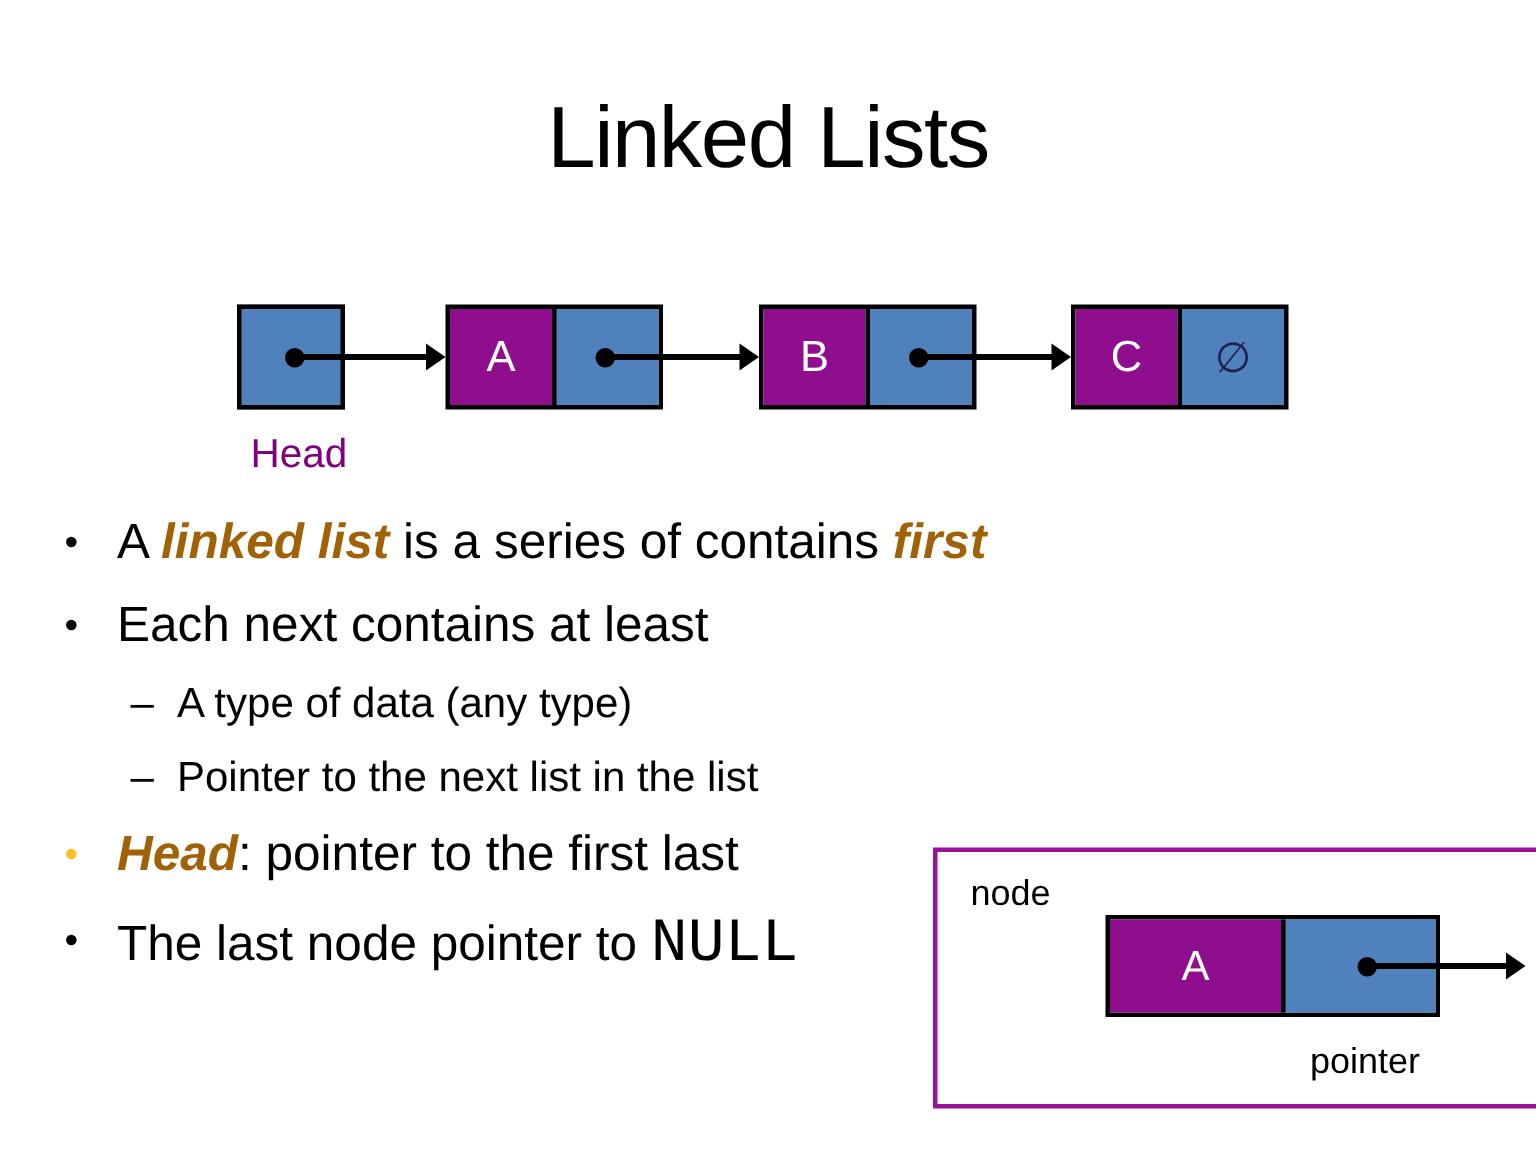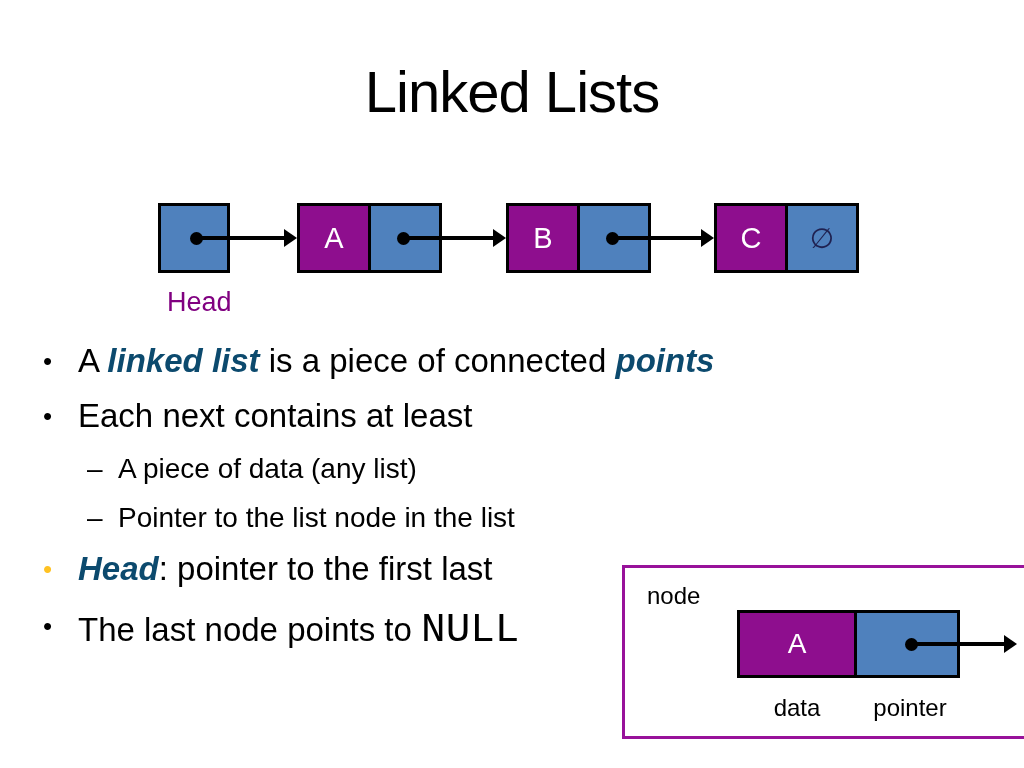--- a/index.html
+++ b/index.html
@@ -45,21 +45,21 @@
     position:absolute; left:167px; top:287px;
     font-size:27px; color:#800080;
   }
 
   
   .bullet-row { position:absolute; display:flex; color:#000; }
   .lvl1 { left:43px;  font-size:33px; }
   .lvl2 { left:87px;  font-size:28px; }
   .lvl1 .marker { width:35px; flex:none; font-size:26px; padding-top:4px; }
   .lvl2 .marker { width:31px; flex:none; }
-  .seg-gold { color:#0c4a6e; font-weight:bold; font-style:italic; }
+  .seg-gold { color:#a16207; font-weight:bold; font-style:italic; }
   .marker-gold { color:#FFC222; }
   .seg-mono { font-family:"Liberation Mono", monospace; font-size:41px; }
 
   
   .node-box {
     position:absolute; left:622px; top:565px; width:438px; height:174px;
     box-sizing:border-box; border:3px solid #98129A; background:#fff;
   }
   .node-box .node-title { position:absolute; left:22px; top:14px; font-size:24px; }
   .node-box .lnode2 { position:absolute; left:112px; top:42px; display:flex; border:3px solid #000; }
@@ -109,55 +109,54 @@
       <div class="lcell ptr-cell">
         <span class="null-sym">∅</span>
       </div>
     </div>
 
     <div class="head-label">Head</div>
   </div>
 
   <div class="bullet-row lvl1" style="top:342px;">
     <span class="marker">•</span>
-    <span><span>A </span><span class="seg-gold">linked list</span><span> is a piece of connected </span><span class="seg-gold">points</span></span>
+    <span><span>A </span><span class="seg-gold">linked list</span><span> is a series of contains </span><span class="seg-gold">first</span></span>
   </div>
 
   <div class="bullet-row lvl1" style="top:397px;">
     <span class="marker">•</span>
     <span><span>Each next contains at least</span></span>
   </div>
 
   <div class="bullet-row lvl2" style="top:453px;">
     <span class="marker">–</span>
-    <span><span>A piece of data (any list)</span></span>
+    <span><span>A type of data (any type)</span></span>
   </div>
 
   <div class="bullet-row lvl2" style="top:502px;">
     <span class="marker">–</span>
-    <span><span>Pointer to the list node in the list</span></span>
+    <span><span>Pointer to the next list in the list</span></span>
   </div>
 
   <div class="bullet-row lvl1" style="top:550px;">
     <span class="marker marker-gold">•</span>
     <span><span class="seg-gold">Head</span><span>: pointer to the first last</span></span>
   </div>
 
   <div class="bullet-row lvl1" style="top:607px;">
     <span class="marker">•</span>
-    <span><span>The last node points to </span><span class="seg-mono">NULL</span></span>
+    <span><span>The last node pointer to </span><span class="seg-mono">NULL</span></span>
   </div>
 
   <div class="node-box">
     <div class="node-title">node</div>
     <div class="lnode2">
       <div class="cell-data">
         <span>A</span>
       </div>
       <div class="cell-ptr"></div>
     </div>
     <div class="pdot" style="left:280px; top:70px;"></div>
     <div class="arrow" style="left:287px; top:74px; width:93px;"></div>
-    <div class="lbl lbl-data">data</div>
     <div class="lbl lbl-ptr">pointer</div>
   </div>
 
 </div>
 
 </body></html>

